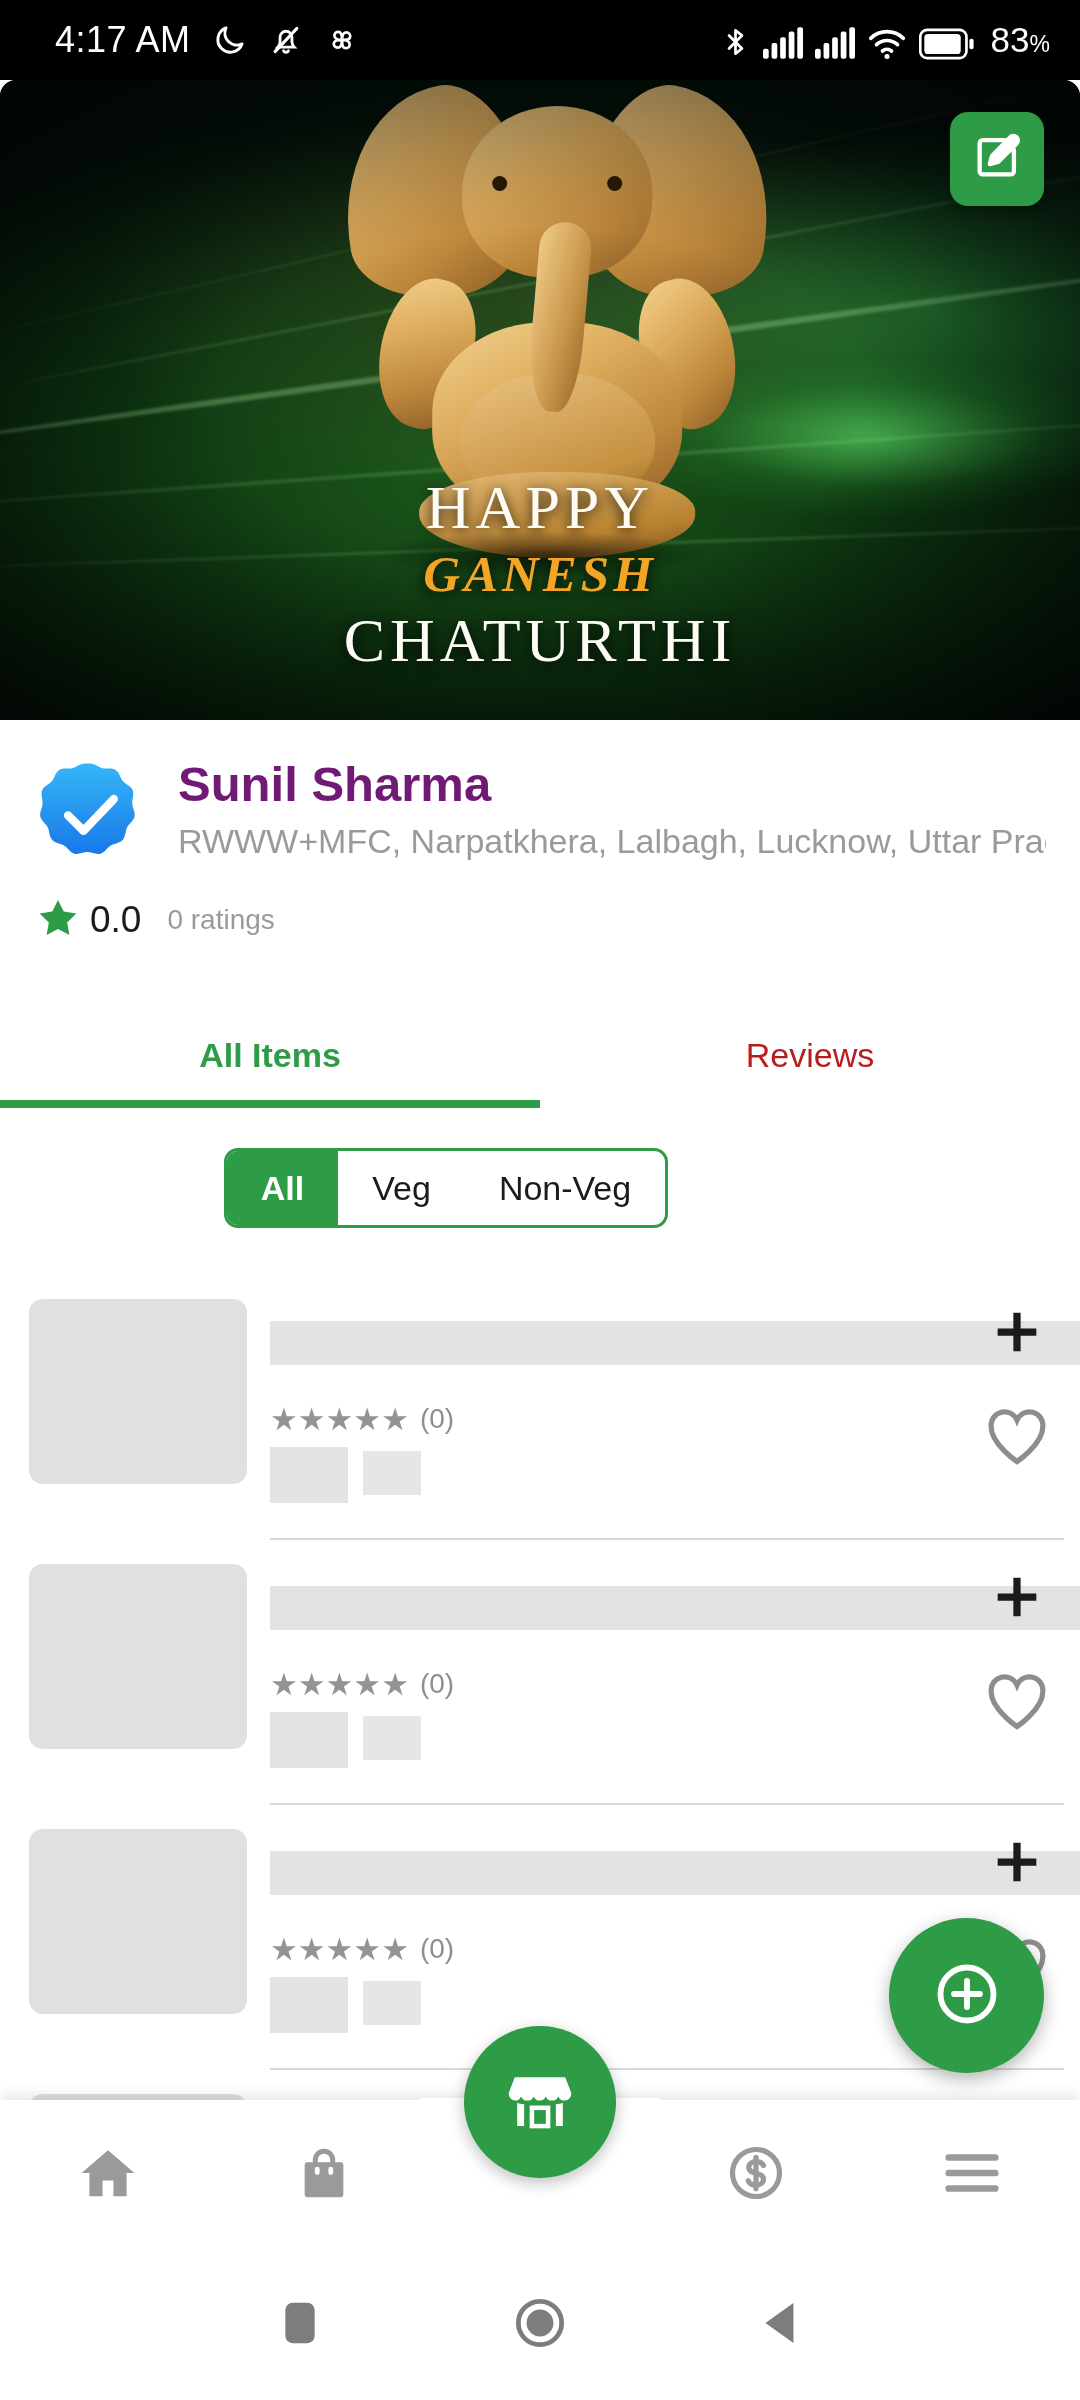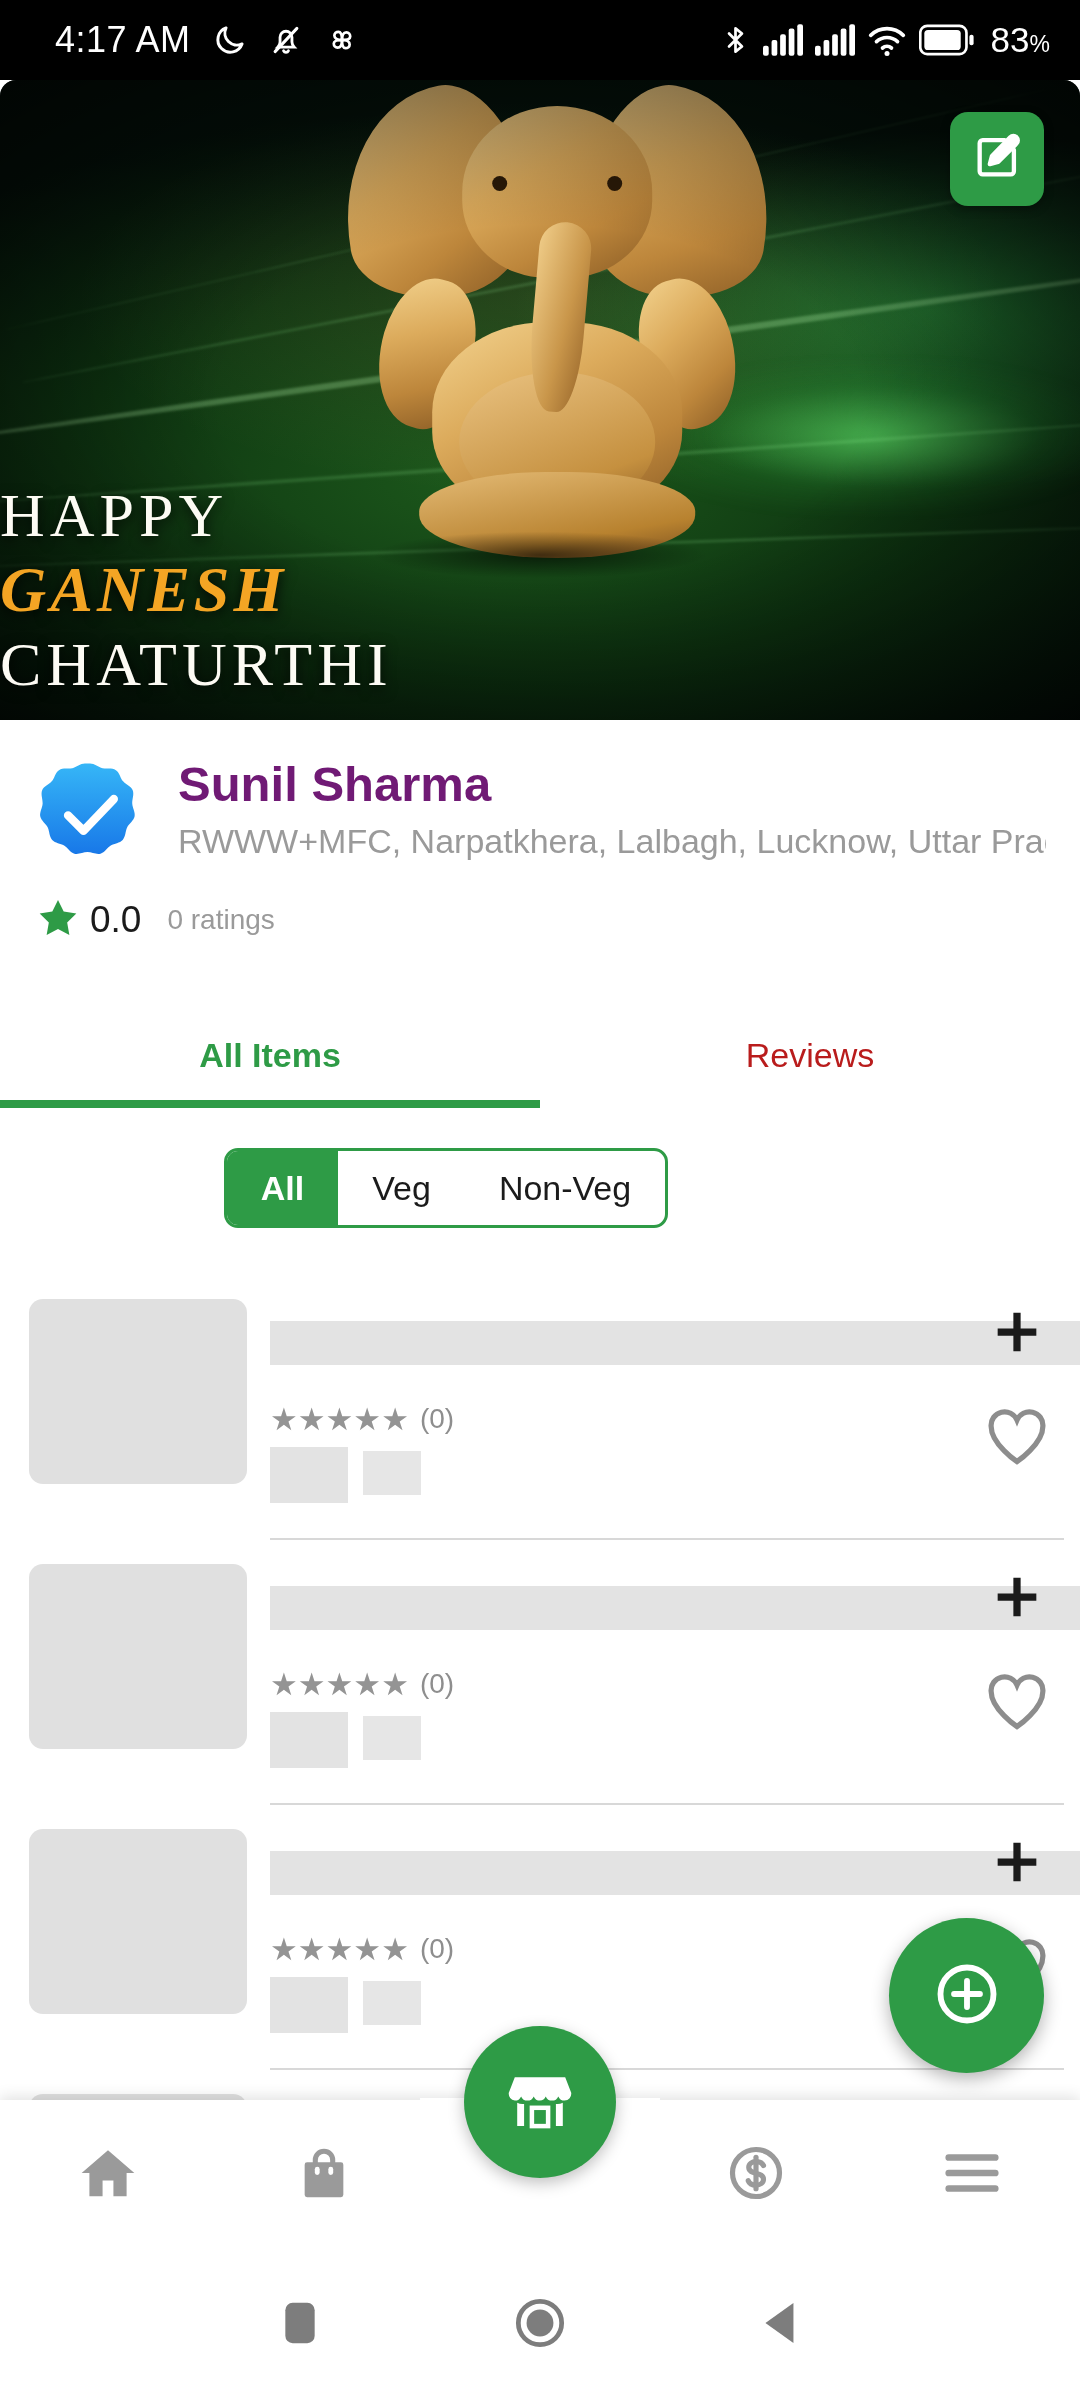--- a/index.html
+++ b/index.html
@@ -6,21 +6,21 @@
   html, body { width:1080px; height:2400px; background:#ffffff; font-family:"Liberation Sans", sans-serif; overflow:hidden; }
 
   
   .statusbar{
     position:absolute; top:0; left:0; width:1080px; height:80px;
     background:#000; display:flex; align-items:center; justify-content:space-between;
     padding:0 30px 0 55px; z-index:50;
   }
   .sb-left{ display:flex; align-items:center; gap:22px; }
   .sb-time{ color:#ffffff; font-size:36px; font-weight:400; letter-spacing:.5px; }
-  .sb-right{ display:flex; align-items:center; gap:12px; }
+  .sb-right{ display:flex; align-items:flex-end; gap:12px; }
   .sb-ico{ display:flex; align-items:center; }
   .sb-batt-txt{ color:#fff; font-size:35px; font-weight:500; margin-left:4px; }
   .sb-batt-pct{ font-size:23px; font-weight:400; }
 
   
   .banner{
     position:absolute; top:80px; left:0; width:1080px; height:640px;
     overflow:hidden; border-radius:16px 16px 0 0;
     background:
       radial-gradient(ellipse 70% 50% at 50% 34%, rgba(255,205,120,0.10) 0%, rgba(0,0,0,0) 62%),
@@ -52,24 +52,24 @@
             background:linear-gradient(160deg,#eac382,#c5903f 72%,#8e5f26); }
   .g-arm-l{ left:38px; top:206px; width:92px; height:150px; border-radius:48% 52% 40% 60%; transform:rotate(16deg); }
   .g-arm-r{ right:38px; top:206px; width:92px; height:150px; border-radius:52% 48% 60% 40%; transform:rotate(-16deg); }
   .g-legs{ left:50%; top:400px; width:276px; height:86px; margin-left:-138px; border-radius:46% 46% 50% 50%;
            background:linear-gradient(170deg,#e4bb76,#b8822f 70%,#7c5120); }
   .g-eye{ position:absolute; width:15px; height:15px; border-radius:50%; background:#2b1a08; top:104px; }
   .g-eye-l{ left:150px; } .g-eye-r{ right:150px; }
   .idol-shadow{ position:absolute; left:50%; top:452px; width:330px; height:46px; margin-left:-165px;
                 background:radial-gradient(ellipse at center, rgba(0,0,0,.62), rgba(0,0,0,0) 72%); }
 
-  .ban-text{ position:absolute; left:0; right:0; top:392px; text-align:left;margin-top:8px; }
+  .ban-text{ position:absolute; left:0; right:0; top:392px; text-align:center; }
   .ban-l1{ font-family:"Liberation Serif", serif; font-size:62px; color:#fdfbf4; letter-spacing:5px;
            text-shadow:0 3px 14px rgba(0,0,0,.9); }
-  .ban-l2{ font-family:"Liberation Serif", serif; font-style:italic; font-weight:bold; font-size:64px;
+  .ban-l2{ font-family:"Liberation Serif", serif; font-style:italic; font-weight:bold; font-size:51px;
            color:#f4a524; letter-spacing:4px; margin-top:2px; text-shadow:0 3px 14px rgba(0,0,0,.95); }
   .ban-l3{ font-family:"Liberation Serif", serif; font-size:62px; color:#fdfbf4; letter-spacing:5px;
            margin-top:2px; text-shadow:0 3px 14px rgba(0,0,0,.9); }
 
   .edit-btn{ position:absolute; right:36px; top:32px; width:94px; height:94px; border-radius:18px;
              background:#2e9b46; display:flex; align-items:center; justify-content:center;
              box-shadow:0 3px 10px rgba(0,0,0,.35); cursor:pointer; }
 
   
   .profile{ position:absolute; top:720px; left:0; width:1080px; background:#fff; padding:34px 0 0 0; }

